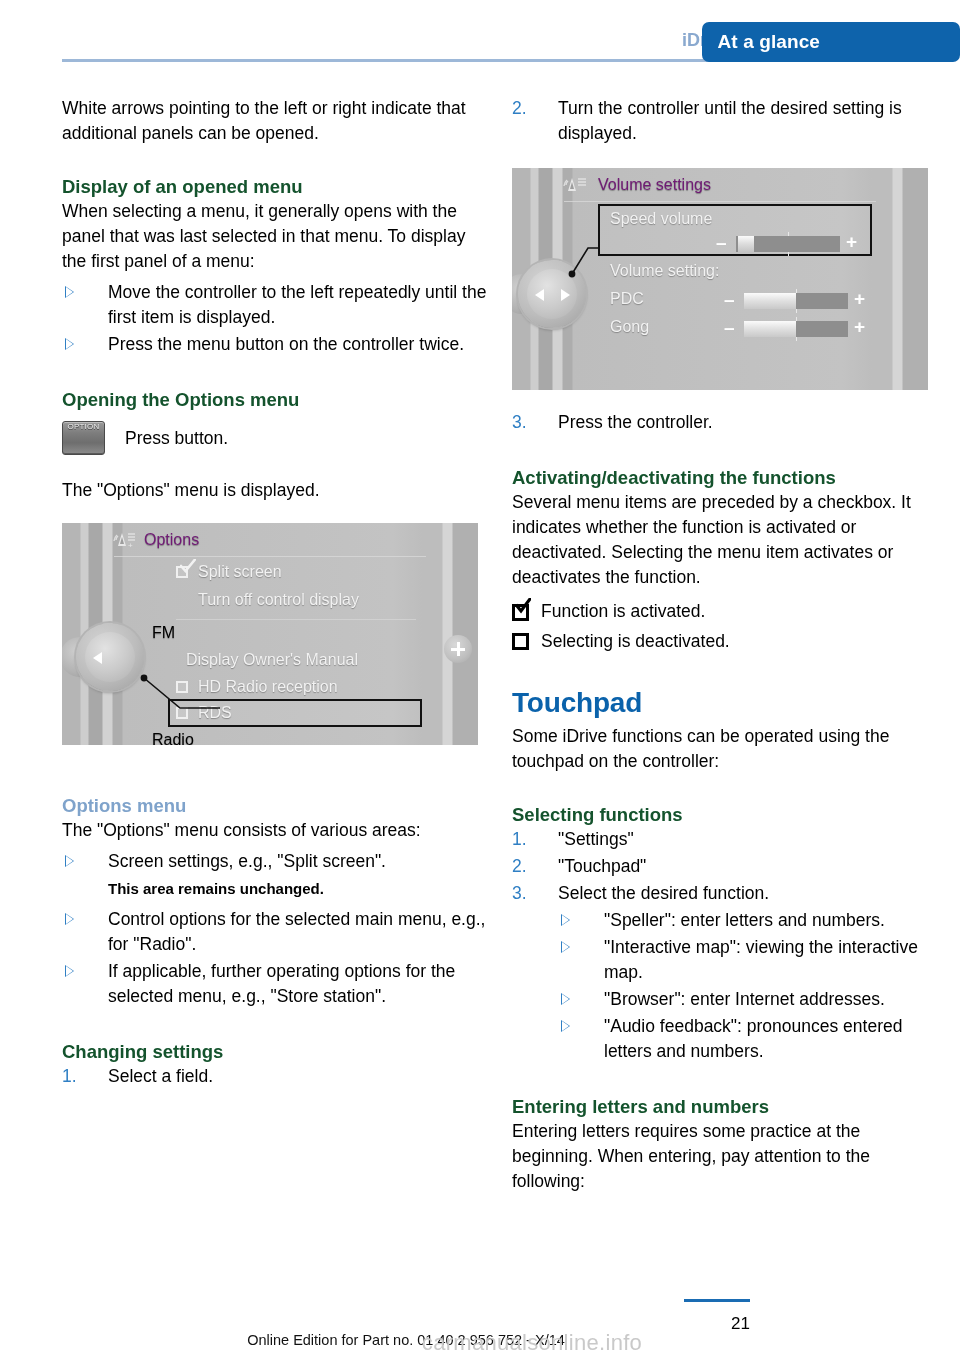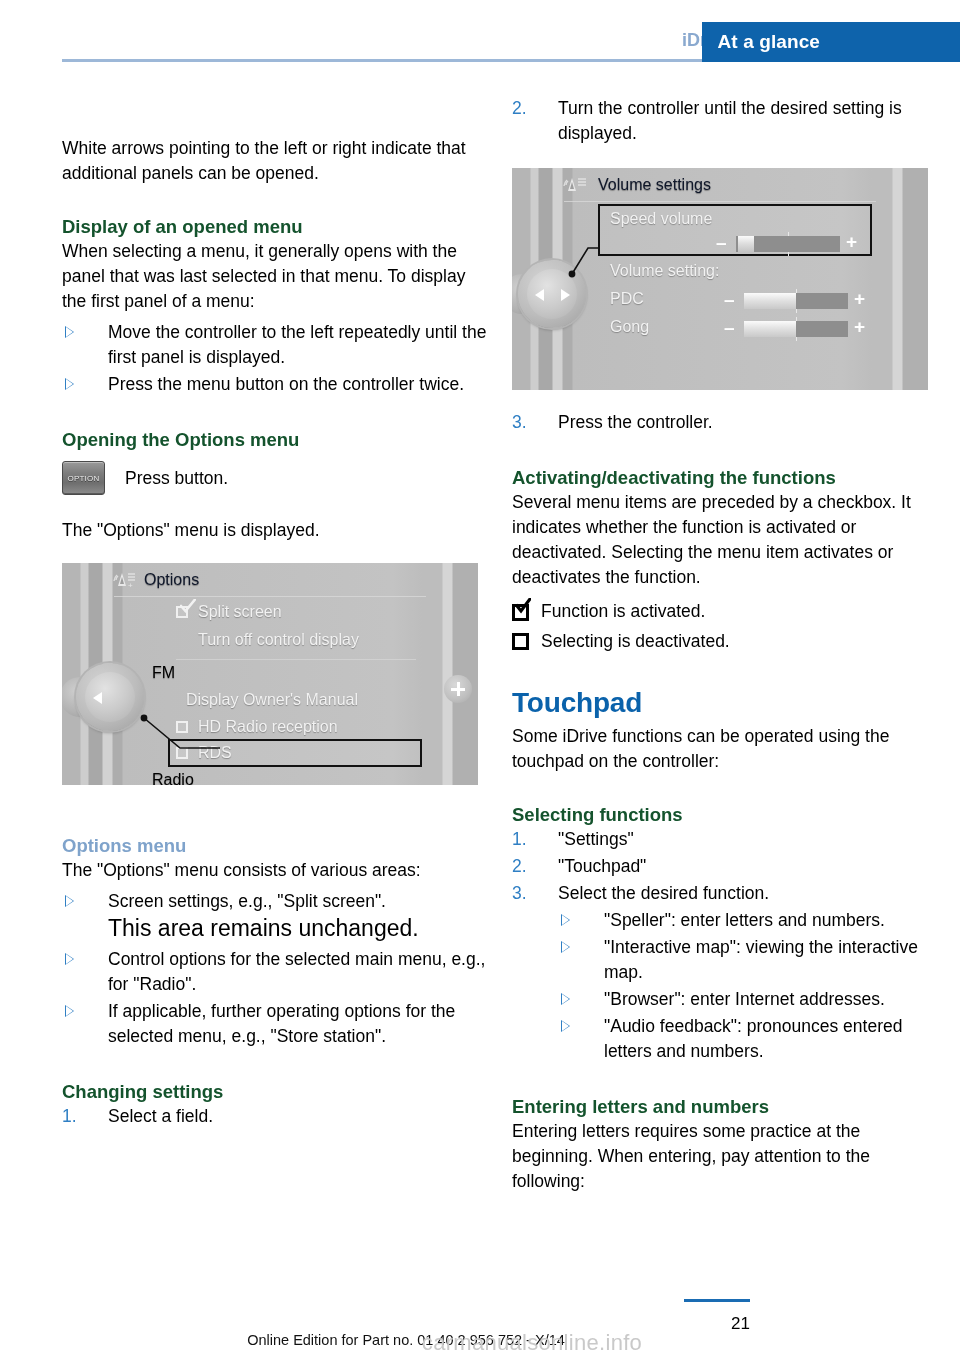--- a/index.html
+++ b/index.html
@@ -35,20 +35,21 @@
     position: absolute;
     right: 0;
     top: 22px;
     height: 40px;
     background: #0e63ab;
     display: flex;
     align-items: center;
     padding-left: 16px;
     padding-right: 140px;
     box-sizing: border-box;
+    border-radius: 7px;
   }
   .header-tab-blue-label {
     color: #ffffff;
     font-size: 19px;
     font-weight: bold;
     letter-spacing: 0.1px;
     white-space: nowrap;
   }
   .header-chapter {
     position: absolute;
@@ -59,21 +60,21 @@
     font-weight: bold;
     white-space: nowrap;
   }
 
   
   .col {
     position: absolute;
     top: 96px;
     width: 425px;
   }
-  .col-left  { left: 62px; margin-top: 40px;  }
+  .col-left  { left: 62px;  }
   .col-right { left: 512px; }
 
   p.body {
     margin: 0 0 0 0;
     font-size: 17.5px;
     line-height: 25px;
     color: #000;
   }
   .gap-md { height: 20px; }
   .gap-lg { height: 28px; }
@@ -143,39 +144,40 @@
   }
   
   ul.triangle-list.nested {
     margin-top: 2px;
   }
   ul.triangle-list.nested > li {
     padding-left: 46px;
   }
   .cont-indent {
     padding-left: 46px;
-    font-size: 23px;
+    font-size: 15px;
     line-height: 25px;
+    font-weight: bold;
   }
 
   
   .option-row {
     display: flex;
     align-items: center;
     height: 40px;
   }
   .option-btn {
     width: 41px;
     height: 32px;
     border-radius: 3px;
     background: linear-gradient(180deg, #9a9a9a 0%, #7d7d7d 35%, #6e6e6e 65%, #8d8d8d 100%);
     border: 1px solid #4a4a4a;
     box-shadow: inset 0 1px 0 #bdbdbd, inset 0 -1px 0 #5a5a5a;
     display: flex;
-    align-items: center;
+    align-items: flex-start;
     justify-content: center;
     flex: 0 0 auto;
   }
   .option-btn-text {
     color: #e9e9e9;
     font-size: 8px;
     letter-spacing: 0.2px;
     font-family: "Liberation Sans", sans-serif;
     text-shadow: 0 1px 0 #3c3c3c;
   }
@@ -296,21 +298,21 @@
   }
 
   .idrive-inner {
     position: absolute;
     left: 52px; top: 0;
     right: 46px; bottom: 0;
   }
   .idrive-title {
     position: absolute;
     left: 0; top: 8px;
-    color: #0f172a;
+    color: #701a75;
     font-size: 16px;
     text-shadow: 0 1px 1px rgba(0,0,0,.35);
   }
   .idrive-title-icon {
     position: absolute;
     left: -1px; top: 8px;
     width: 26px; height: 18px;
   }
   .idrive-sep {
     position: absolute;
@@ -522,21 +524,21 @@
 
   <div class="gap-lg"></div>
   <h2 class="head-blue">Display of an opened menu</h2>
   <p class="body">When selecting a menu, it generally opens with the panel that was last selected in that menu. To display the first panel of a menu:</p>
 
   <div style="height:6px"></div>
   <ul class="triangle-list">
     <li>
       <span class="tri"></span>
       <span class="tri-inner"></span>
-      <span>Move the controller to the left repeatedly until the first panel is displayed.</span>
+      <span>Move the controller to the left repeatedly until the first item is displayed.</span>
     </li>
     <li>
       <span class="tri"></span>
       <span class="tri-inner"></span>
       <span>Press the menu button on the controller twice.</span>
     </li>
   </ul>
 
   <div class="gap-lg"></div>
   <h2 class="head-blue">Opening the Options menu</h2>

